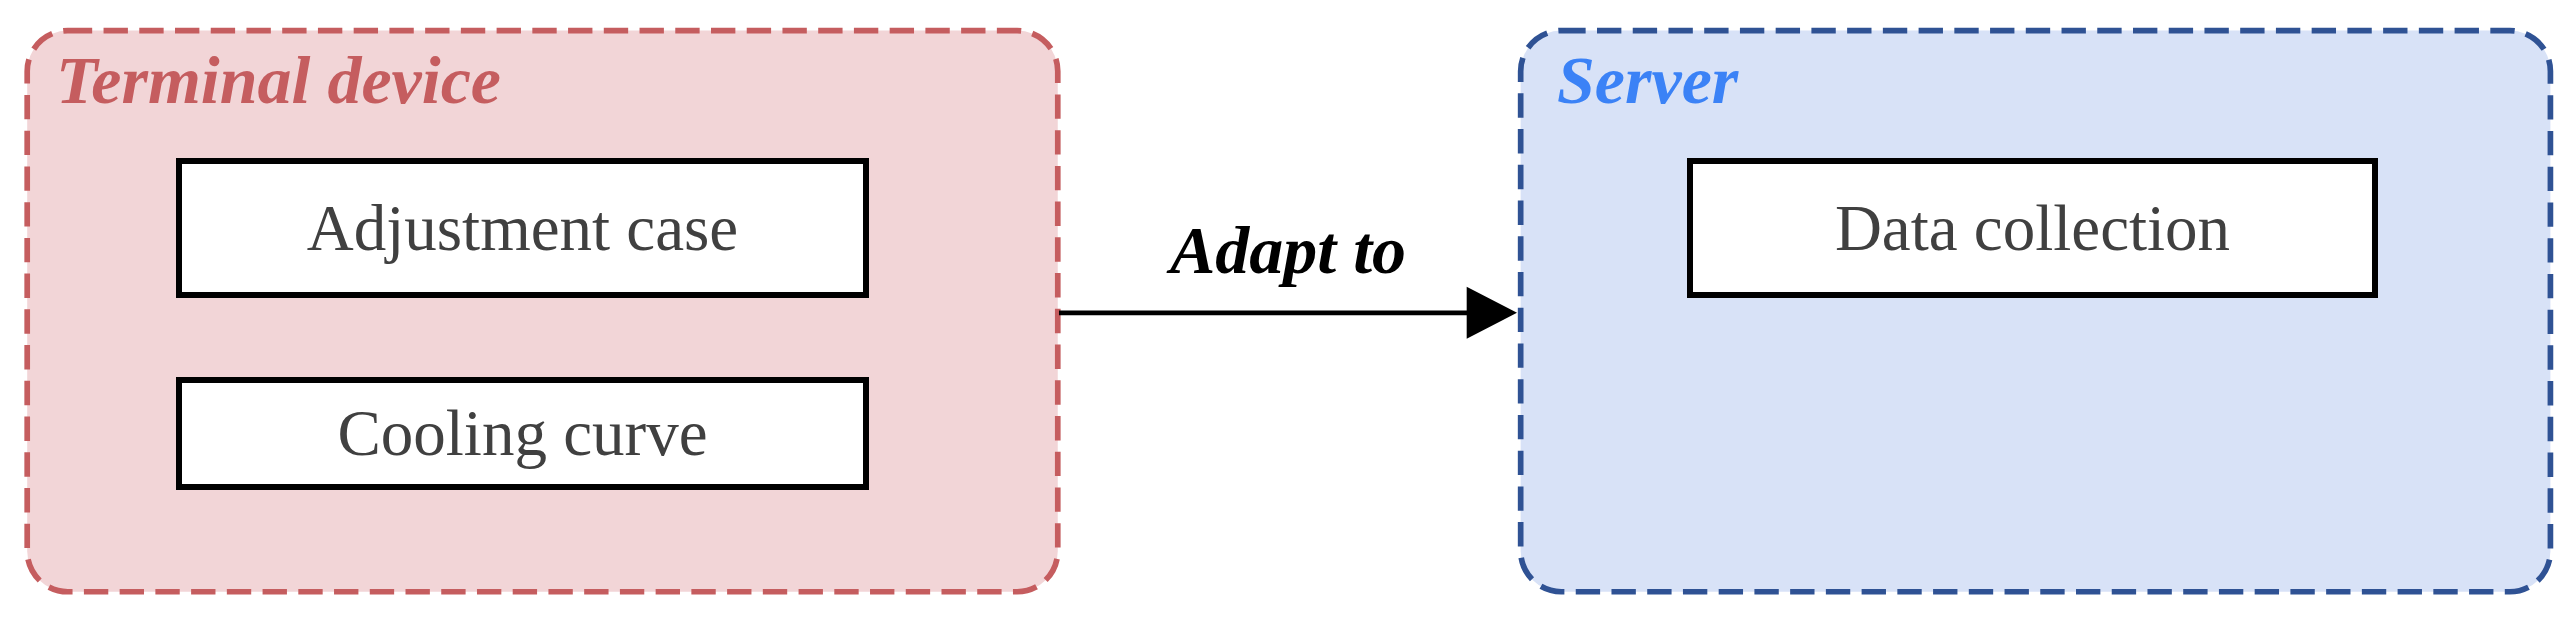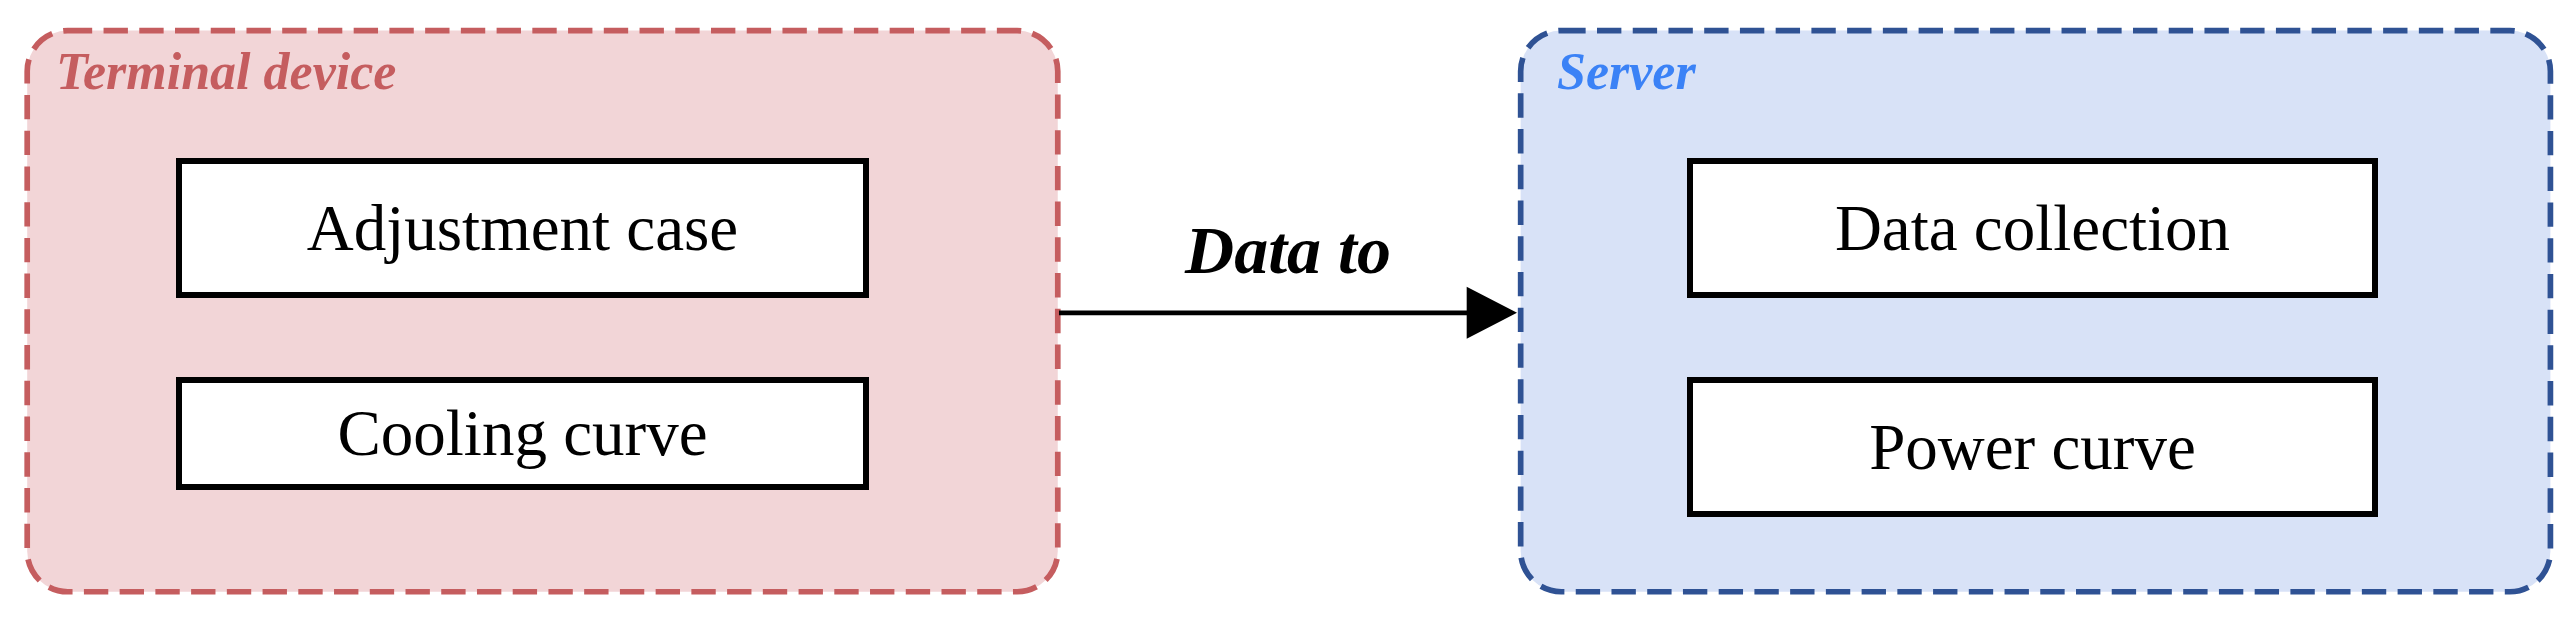--- a/index.html
+++ b/index.html
@@ -15,21 +15,21 @@
     font-family: "Liberation Serif", serif;
     overflow: hidden;
   }
   .bg {
     position: absolute;
     left: 0;
     top: 0;
   }
   .group-title {
     position: absolute;
-    font-size: 52px;
+    font-size: 68px;
     font-weight: bold;
     font-style: italic;
     line-height: 1;
     white-space: nowrap;
   }
   .title-terminal {
     left: 56px;
     top: 46px;
     color: #c55d5f;
   }
@@ -40,21 +40,21 @@
   }
   .white-box {
     position: absolute;
     background: #ffffff;
     border: 6.5px solid #000000;
     box-sizing: border-box;
     display: flex;
     align-items: center;
     justify-content: center;
     font-size: 65px;
-    color: #000000;
+    color: #404040;
     white-space: nowrap;
   }
   .box-adjustment { left: 176px;  top: 158px; width: 693px; height: 140px; }
   .box-cooling    { left: 176px;  top: 377px; width: 693px; height: 113px; }
   .box-data       { left: 1687px; top: 158px; width: 691px; height: 140px; }
   .box-power      { left: 1687px; top: 377px; width: 691px; height: 140px; }
   .arrow-label {
     position: absolute;
     left: 1059px;
     top: 216px;
@@ -79,22 +79,21 @@
     <line x1="1304" y1="385" x2="1812" y2="385" stroke-width="6" stroke="#000000"></line>
     <polygon points="1868,385 1806,353 1806,417" fill="#000000"></polygon>
   </svg>
 
   <div class="group-title title-terminal">Terminal device</div>
 
   <div class="white-box box-adjustment">Adjustment case</div>
 
   <div class="white-box box-cooling">Cooling curve</div>
 
-  <div class="arrow-label">Data to</div>
+  <div class="arrow-label">Adapt to</div>
 
   <div class="group-title title-server">Server</div>
 
   <div class="white-box box-data">Data collection</div>
 
-  <div class="white-box box-power">Power curve</div>
 
 </div>
 
 
 </body></html>

